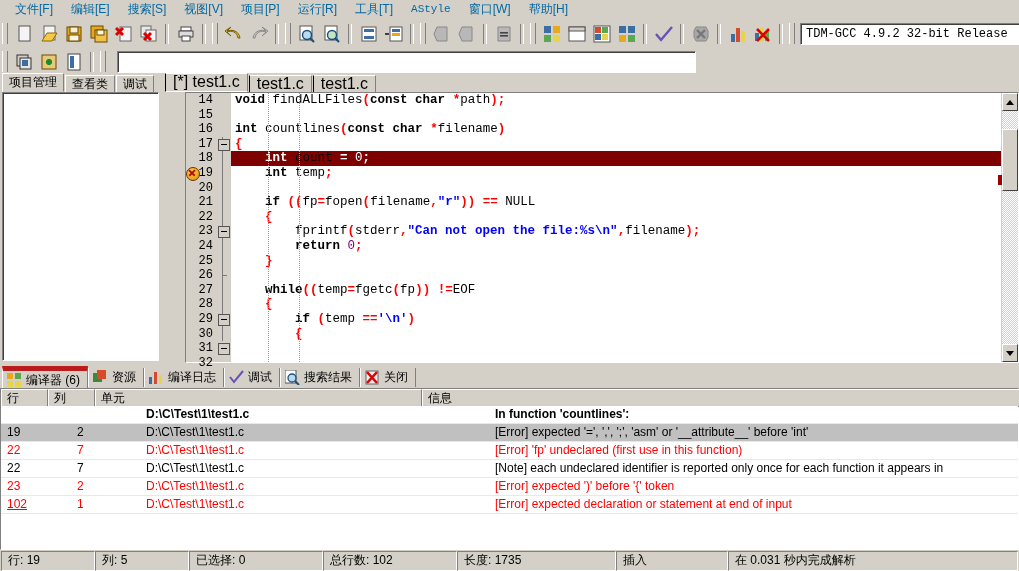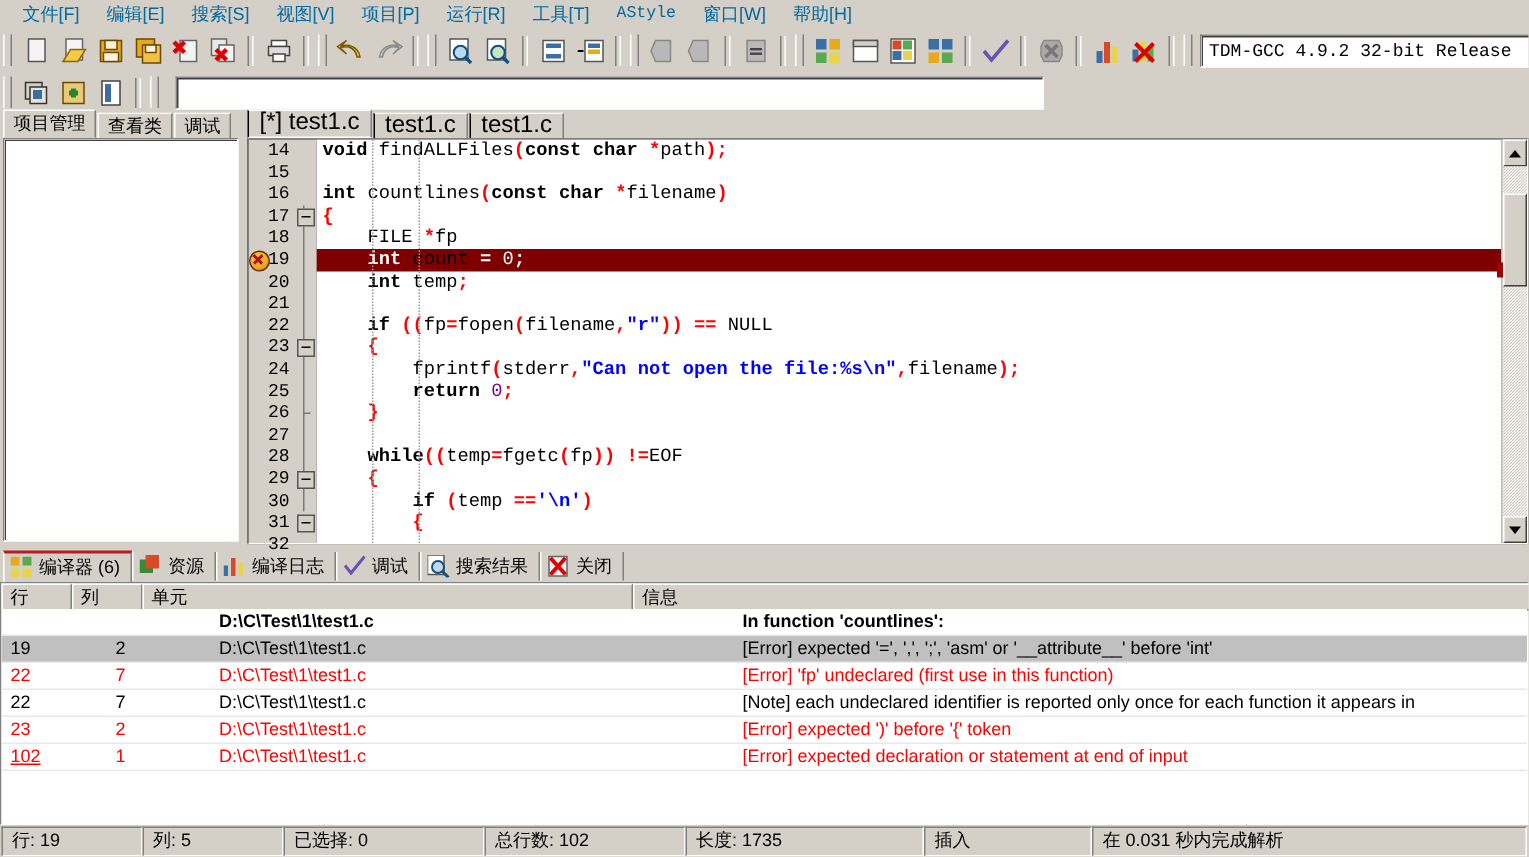--- a/index.html
+++ b/index.html
@@ -92,21 +92,21 @@
   .etab{
     height:16px;padding:0 7px;background:#d4d0c8;font-size:16px;line-height:16px;
     border-top:1px solid #fff;border-left:1px solid #000000;border-right:1px solid #808080;
     margin-right:1px;white-space:nowrap;
   }
   .etab.active{height:17px;border-bottom:1px solid #fff;position:relative;z-index:2;}
 
   .editorwrap{flex:1 1 auto;display:flex;min-height:0;
     border-top:1px solid #808080;border-left:1px solid #808080;
     border-right:1px solid #fff;border-bottom:1px solid #fff;
-    background:#000000;margin-right:0;}
+    background:#22c55e;margin-right:0;margin-left:20px;}
   .gutter{width:30px;background:#d4d0c8;flex:0 0 auto;position:relative;
     font-family:"Liberation Mono","DejaVu Sans Mono",monospace;font-size:12px;color:#000;}
   .gline{height:14.6px;line-height:14.6px;text-align:right;padding-right:3px;position:relative;}
   .bugicon{position:absolute;left:0px;top:1px;width:12px;height:12px;border-radius:50%;
     background:radial-gradient(circle at 40% 35%,#ffd34d,#e08a00);border:1px solid #6d2f00;}
   .bugicon:before,.bugicon:after{content:"";position:absolute;left:1px;top:4px;width:8px;height:1.6px;background:#b01212;}
   .bugicon:before{transform:rotate(45deg);}
   .bugicon:after{transform:rotate(-45deg);}
 
   .foldcol{width:15px;background:#d4d0c8;flex:0 0 auto;position:relative;}
@@ -141,21 +141,21 @@
   .sthumb{position:absolute;left:0;right:0;top:18px;height:60px;background:#d4d0c8;
     border-top:1px solid #fff;border-left:1px solid #fff;border-right:1px solid #404040;border-bottom:1px solid #404040;}
   .errmark{position:absolute;left:-4px;width:4px;height:10px;background:#a00000;top:64px;}
 
   
   .hsplit{height:4px;background:#d4d0c8;flex:0 0 auto;}
   .bottom{height:183px;flex:0 0 auto;display:flex;flex-direction:column;background:#d4d0c8;}
   .btabs{height:21px;display:flex;align-items:center;padding-left:2px;flex:0 0 auto;}
   .btab{height:19px;display:flex;align-items:center;gap:4px;padding:0 7px 0 4px;background:#d4d0c8;
     border-left:1px solid #fff;border-right:1px solid #808080;font-size:12px;white-space:nowrap;}
-  .btab.active{border-top:2px solid #b91c1c;}
+  .btab.active{border-top:5px solid #b91c1c;}
   .btab svg{display:block;flex:0 0 auto;}
 
   .grid{flex:1 1 auto;margin:0 0 0 0;background:#fff;display:flex;flex-direction:column;min-height:0;
     border-top:1px solid #808080;border-left:1px solid #808080;border-right:1px solid #fff;border-bottom:1px solid #fff;}
   .ghead{display:flex;height:17px;flex:0 0 auto;background:#d4d0c8;}
   .gh{height:16px;line-height:16px;background:#d4d0c8;font-size:12px;padding-left:5px;
     border-top:1px solid #fff;border-left:1px solid #fff;border-right:1px solid #808080;border-bottom:1px solid #808080;
     overflow:hidden;white-space:nowrap;flex:0 0 auto;}
   .gbody{flex:1 1 auto;overflow:hidden;background:#fff;}
   .grow{display:flex;height:17px;align-items:center;border-bottom:1px solid #e8e8e8;gap:24px;}
@@ -477,21 +477,20 @@
             </div>
             <div class="fline"></div>
           </div>
         <div class="codearea" id="codearea">
           <div class="indentline" style="left:37px;"></div>
           <div class="indentline" style="left:68px;"></div>
         <div class="cline"><span class="kw">void</span><span class="id"> </span><span class="id">findALLFiles</span><span class="op">(</span><span class="kw">const</span><span class="id"> </span><span class="kw">char</span><span class="id"> </span><span class="op">*</span><span class="id">path</span><span class="op">)</span><span class="op">;</span></div>
             <div class="cline">&nbsp;</div>
             <div class="cline"><span class="kw">int</span><span class="id"> </span><span class="id">countlines</span><span class="op">(</span><span class="kw">const</span><span class="id"> </span><span class="kw">char</span><span class="id"> </span><span class="op">*</span><span class="id">filename</span><span class="op">)</span></div>
             <div class="cline"><span class="op">{</span></div>
-            <div class="cline"><span class="id">    FILE </span><span class="op">*</span><span class="id">fp</span></div>
             <div class="cline hl" style="background: rgb(127, 0, 0);"><span class="id">    </span><span class="kw">int</span><span class="id"> count </span><span class="op">=</span><span class="id"> </span><span class="num">0</span><span class="op">;</span></div>
             <div class="cline"><span class="id">    </span><span class="kw">int</span><span class="id"> temp</span><span class="op">;</span></div>
             <div class="cline">&nbsp;</div>
             <div class="cline"><span class="id">    </span><span class="kw">if</span><span class="id"> </span><span class="op">((</span><span class="id">fp</span><span class="op">=</span><span class="id">fopen</span><span class="op">(</span><span class="id">filename</span><span class="op">,</span><span class="str">"r"</span><span class="op">))</span><span class="id"> </span><span class="op">==</span><span class="id"> NULL</span></div>
             <div class="cline"><span class="id">    </span><span class="op">{</span></div>
             <div class="cline"><span class="id">        fprintf</span><span class="op">(</span><span class="id">stderr</span><span class="op">,</span><span class="str">"Can not open the file:%s\n"</span><span class="op">,</span><span class="id">filename</span><span class="op">)</span><span class="op">;</span></div>
             <div class="cline"><span class="id">        </span><span class="kw">return</span><span class="id"> </span><span class="num">0</span><span class="op">;</span></div>
             <div class="cline"><span class="id">    </span><span class="op">}</span></div>
             <div class="cline">&nbsp;</div>
             <div class="cline"><span class="id">    </span><span class="kw">while</span><span class="op">((</span><span class="id">temp</span><span class="op">=</span><span class="id">fgetc</span><span class="op">(</span><span class="id">fp</span><span class="op">))</span><span class="id"> </span><span class="op">!=</span><span class="id">EOF</span></div>

